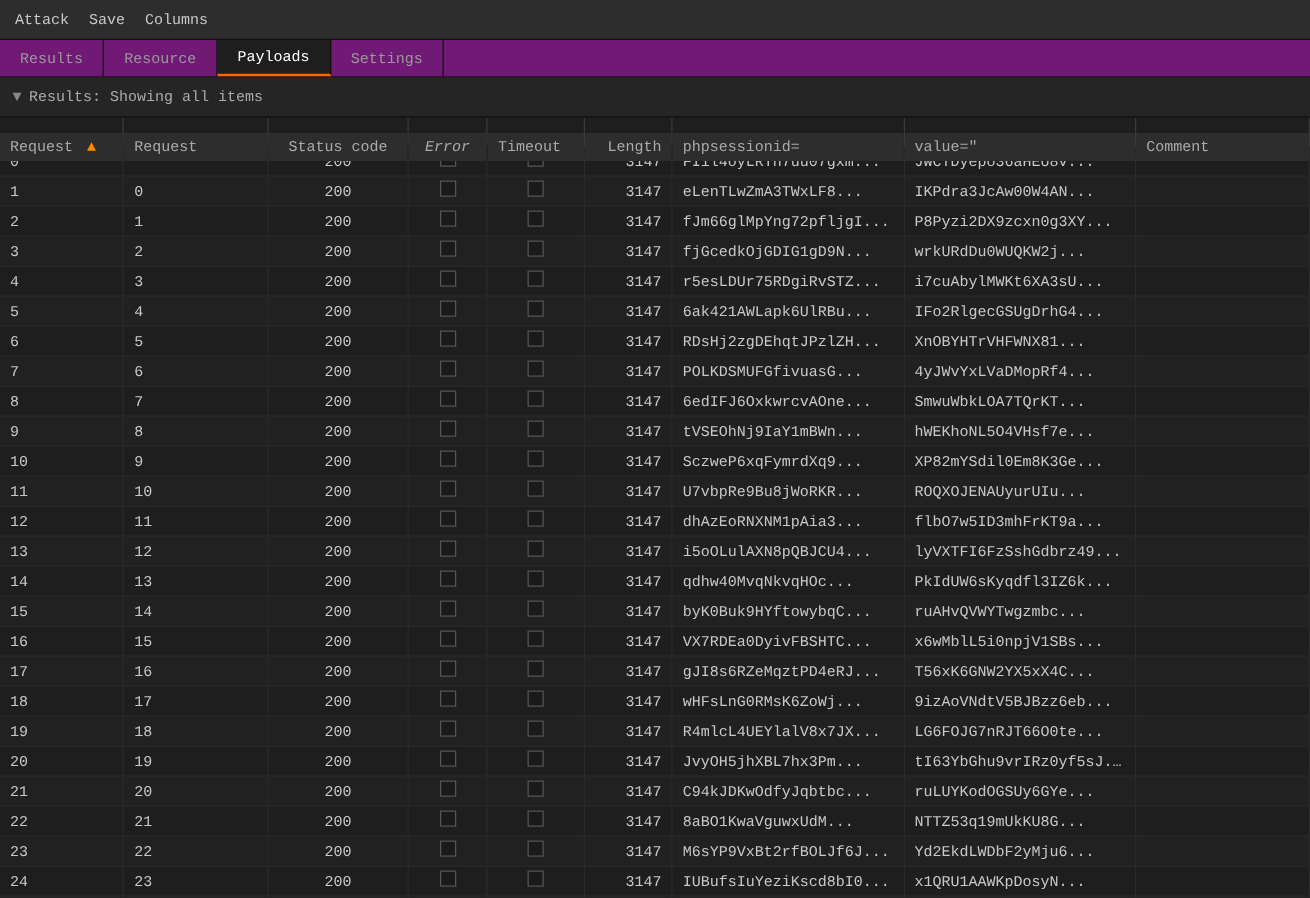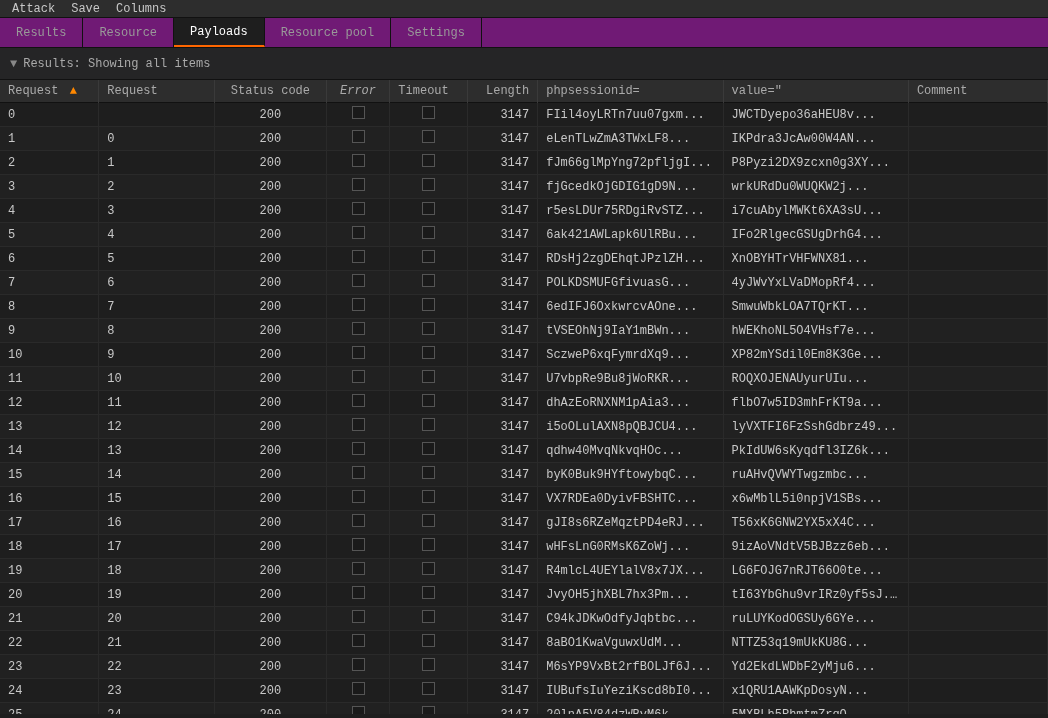--- a/index.html
+++ b/index.html
@@ -9,21 +9,21 @@
       font-family: 'Consolas', 'Courier New', monospace;
       font-size: 12px;
       overflow: hidden;
     }
 
     
     .menu-bar {
       background: #2d2d2d;
       display: flex;
       align-items: center;
-      height: 18px;
+      height: 32px;
       padding: 0 4px;
       border-bottom: 1px solid #111;
     }
     .menu-item {
       padding: 2px 8px;
       color: #c8c8c8;
       cursor: pointer;
       font-size: 12px;
     }
 
@@ -74,21 +74,21 @@
     }
     table {
       width: 100%;
       border-collapse: collapse;
       font-size: 12px;
     }
     thead tr {
       background: #2d2d2d;
       border-bottom: 1px solid #111;
       position: sticky;
-      top: 0;
+      top: 12px;
       z-index: 10;
     }
     thead th {
       text-align: left;
       padding: 4px 8px;
       color: #aaa;
       font-weight: normal;
       border-right: 1px solid #3a3a3a;
       white-space: nowrap;
       cursor: pointer;
@@ -144,21 +144,20 @@
 <div class="menu-bar">
   <span class="menu-item">Attack</span>
   <span class="menu-item">Save</span>
   <span class="menu-item">Columns</span>
 </div>
 
 <div class="tabs-bar">
   <div class="tab">Results</div>
   <div class="tab">Resource</div>
   <div class="tab active">Payloads</div>
-  <div class="tab">Resource pool</div>
   <div class="tab">Settings</div>
 </div>
 
 <div class="filter-bar">
   <span class="filter-icon">▼</span>
   <span>Results: Showing all items</span>
 </div>
 
 <div class="table-container">
   <table>

